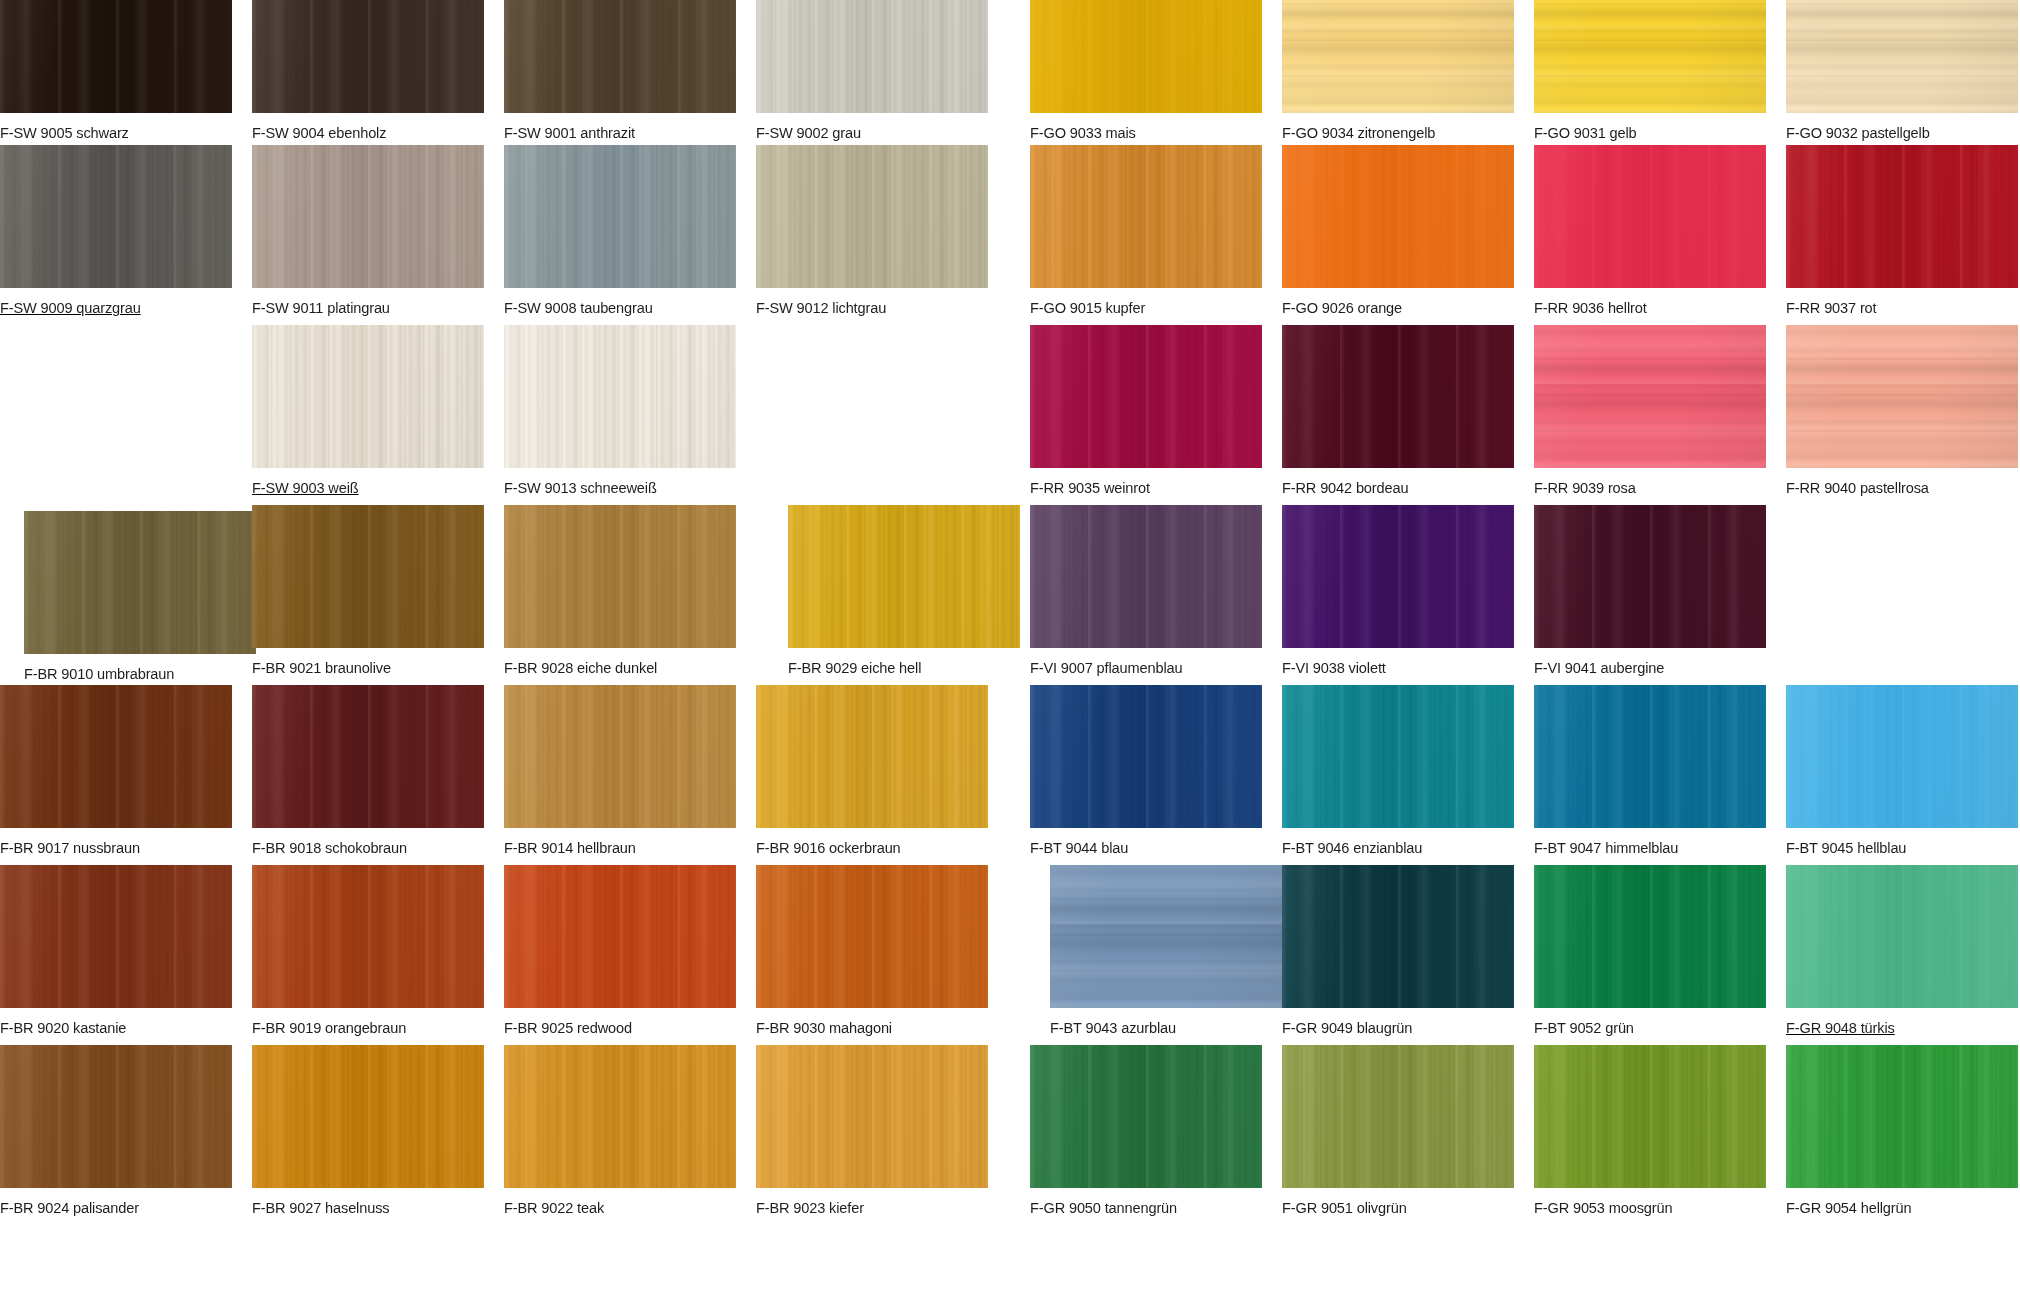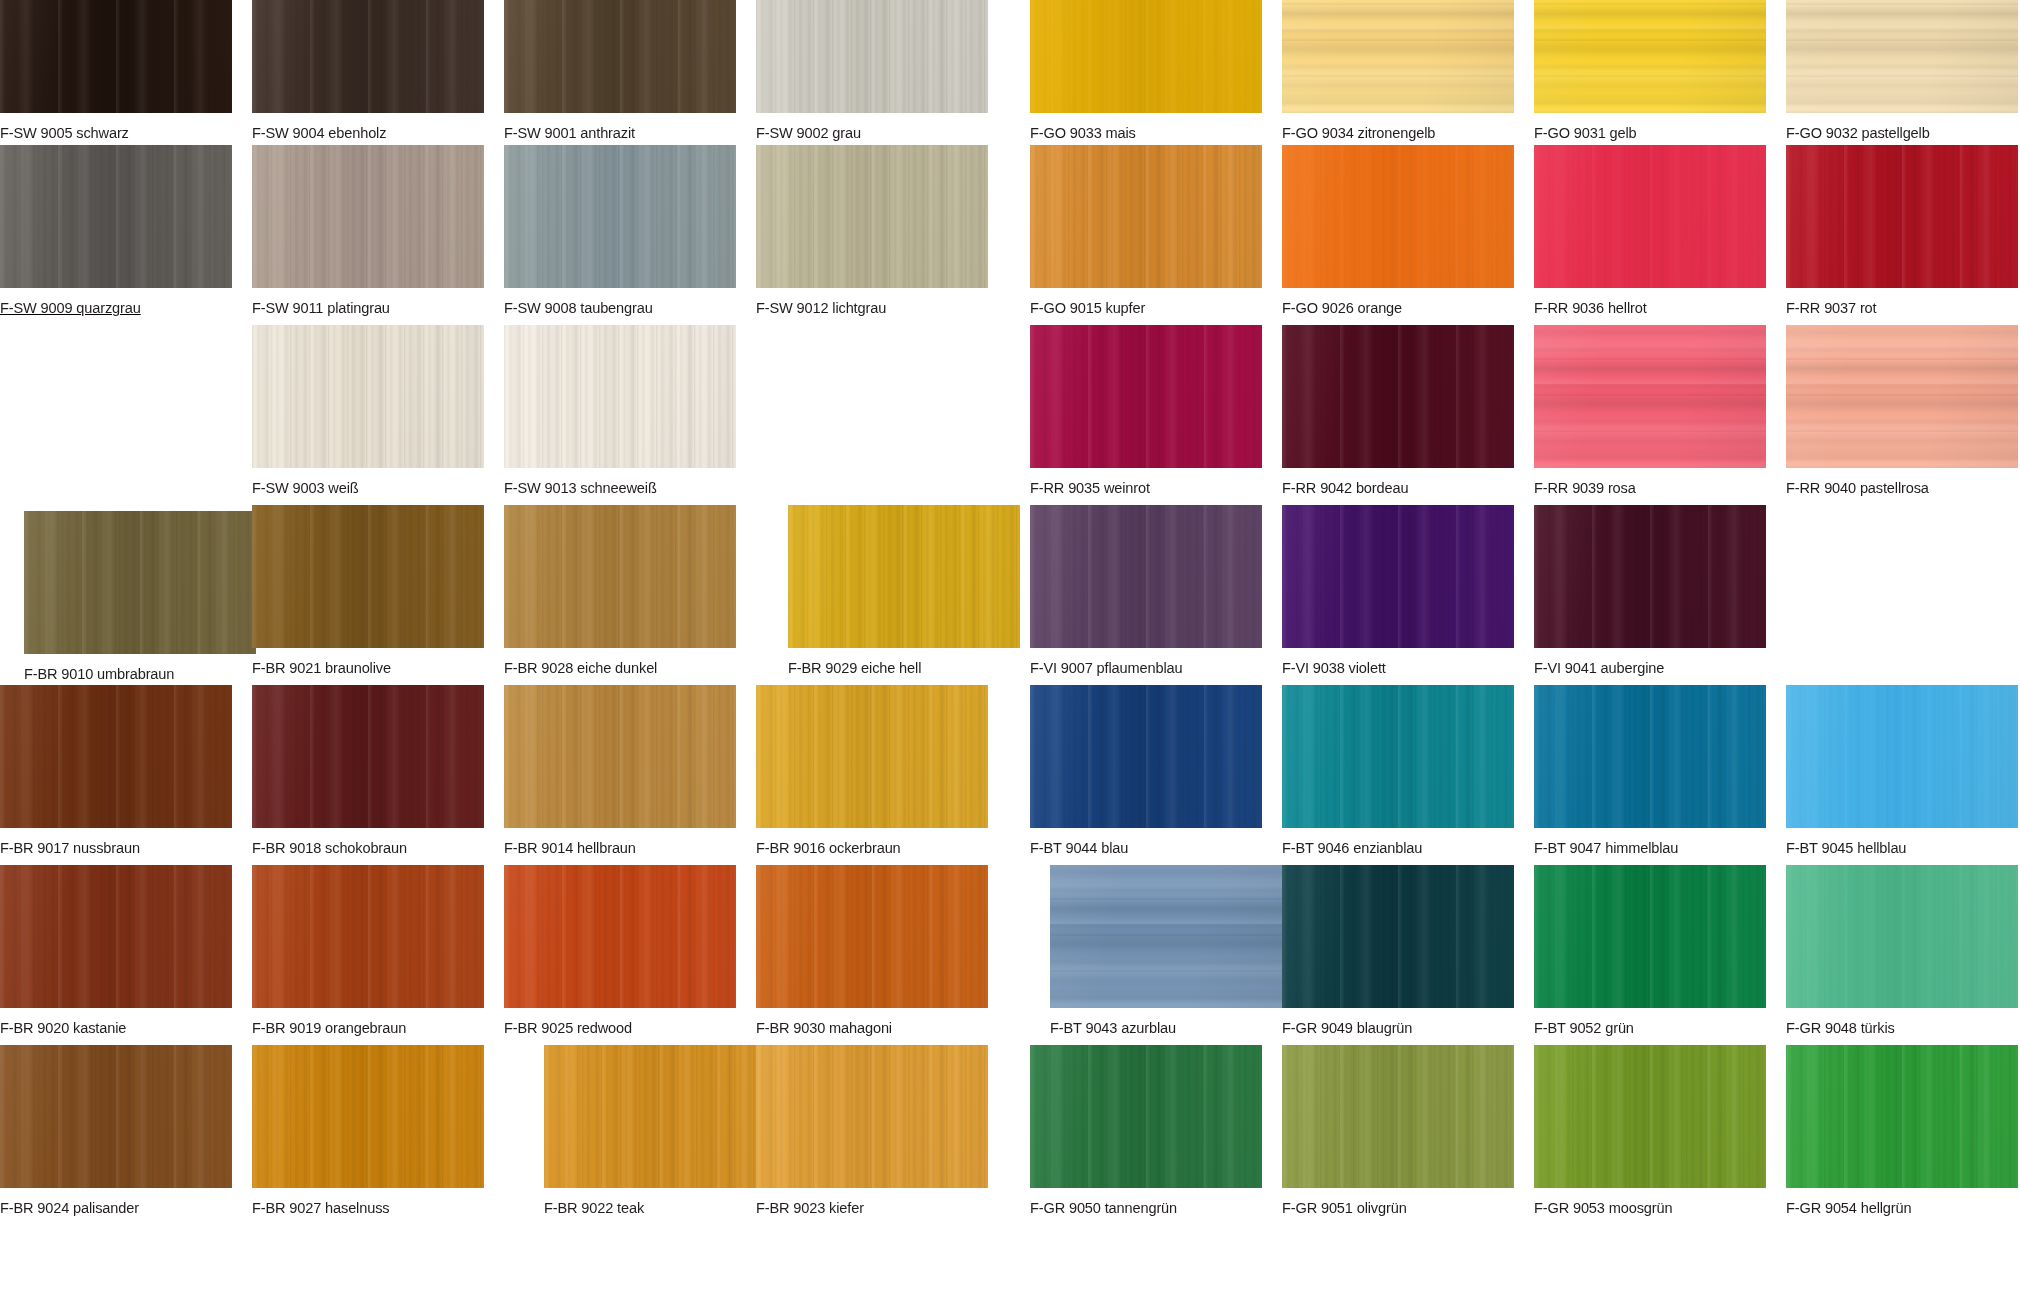--- a/index.html
+++ b/index.html
@@ -273,21 +273,21 @@
       </div>
       <div class="swatch-cell" style="left: 1786px; top: 145px;">
         <div class="swatch-chip" style="height: 143px;">
           <div class="base" style="background: linear-gradient(90deg, rgb(189, 23, 38) 0%, rgb(170, 17, 31) 48%, rgb(189, 23, 38) 100%);"></div>
           <div class="grain-v"></div>
           <div class="grain-v2"></div>
           <div class="shade"></div>
         </div>
         <div class="swatch-label" style="color: rgb(33, 29, 28);">F-RR 9037 rot</div>
       </div>
-      <div class="swatch-cell" style="left: 252px; top: 325px;">
+      <div class="swatch-cell" style="left: 252px; top: 325px; text-decoration: underline;">
         <div class="swatch-chip" style="height: 143px;">
           <div class="base" style="background: linear-gradient(90deg, rgb(240, 233, 220) 0%, rgb(231, 223, 208) 48%, rgb(240, 233, 220) 100%);"></div>
           <div class="grain-v"></div>
           <div class="grain-v2"></div>
           <div class="shade"></div>
         </div>
         <div class="swatch-label" style="color: rgb(33, 29, 28);">F-SW 9003 weiß</div>
       </div>
       <div class="swatch-cell" style="left: 504px; top: 325px;">
         <div class="swatch-chip" style="height: 143px;">
@@ -527,21 +527,21 @@
       </div>
       <div class="swatch-cell" style="left: 1534px; top: 865px;">
         <div class="swatch-chip" style="height: 143px;">
           <div class="base" style="background: linear-gradient(90deg, rgb(13, 138, 74) 0%, rgb(7, 122, 63) 48%, rgb(13, 138, 74) 100%);"></div>
           <div class="grain-v"></div>
           <div class="grain-v2"></div>
           <div class="shade"></div>
         </div>
         <div class="swatch-label" style="color: rgb(33, 29, 28);">F-BT 9052 grün</div>
       </div>
-      <div class="swatch-cell" style="left: 1786px; top: 865px;">
+      <div class="swatch-cell" style="left: 1786px; top: 865px; text-decoration: underline;">
         <div class="swatch-chip grain-flat" style="height: 143px;">
           <div class="base" style="background: linear-gradient(90deg, rgb(89, 191, 148) 0%, rgb(73, 177, 134) 48%, rgb(89, 191, 148) 100%);"></div>
           <div class="grain-v"></div>
           <div class="grain-v2"></div>
           <div class="shade"></div>
         </div>
         <div class="swatch-label" style="color: rgb(33, 29, 28);">F-GR 9048 türkis</div>
       </div>
       <div class="swatch-cell" style="left: 0px; top: 1045px;">
         <div class="swatch-chip" style="height: 143px;">
@@ -554,21 +554,21 @@
       </div>
       <div class="swatch-cell" style="left: 252px; top: 1045px;">
         <div class="swatch-chip" style="height: 143px;">
           <div class="base" style="background: linear-gradient(90deg, rgb(213, 139, 18) 0%, rgb(196, 125, 9) 48%, rgb(213, 139, 18) 100%);"></div>
           <div class="grain-v"></div>
           <div class="grain-v2"></div>
           <div class="shade"></div>
         </div>
         <div class="swatch-label" style="color: rgb(33, 29, 28);">F-BR 9027 haselnuss</div>
       </div>
-      <div class="swatch-cell" style="left: 504px; top: 1045px; margin-left: 40px;">
+      <div class="swatch-cell" style="left: 504px; top: 1045px;">
         <div class="swatch-chip" style="height: 143px;">
           <div class="base" style="background: linear-gradient(90deg, rgb(224, 154, 40) 0%, rgb(208, 140, 30) 48%, rgb(224, 154, 40) 100%);"></div>
           <div class="grain-v"></div>
           <div class="grain-v2"></div>
           <div class="shade"></div>
         </div>
         <div class="swatch-label" style="color: rgb(33, 29, 28);">F-BR 9022 teak</div>
       </div>
       <div class="swatch-cell" style="left: 756px; top: 1045px;">
         <div class="swatch-chip" style="height: 143px;">

